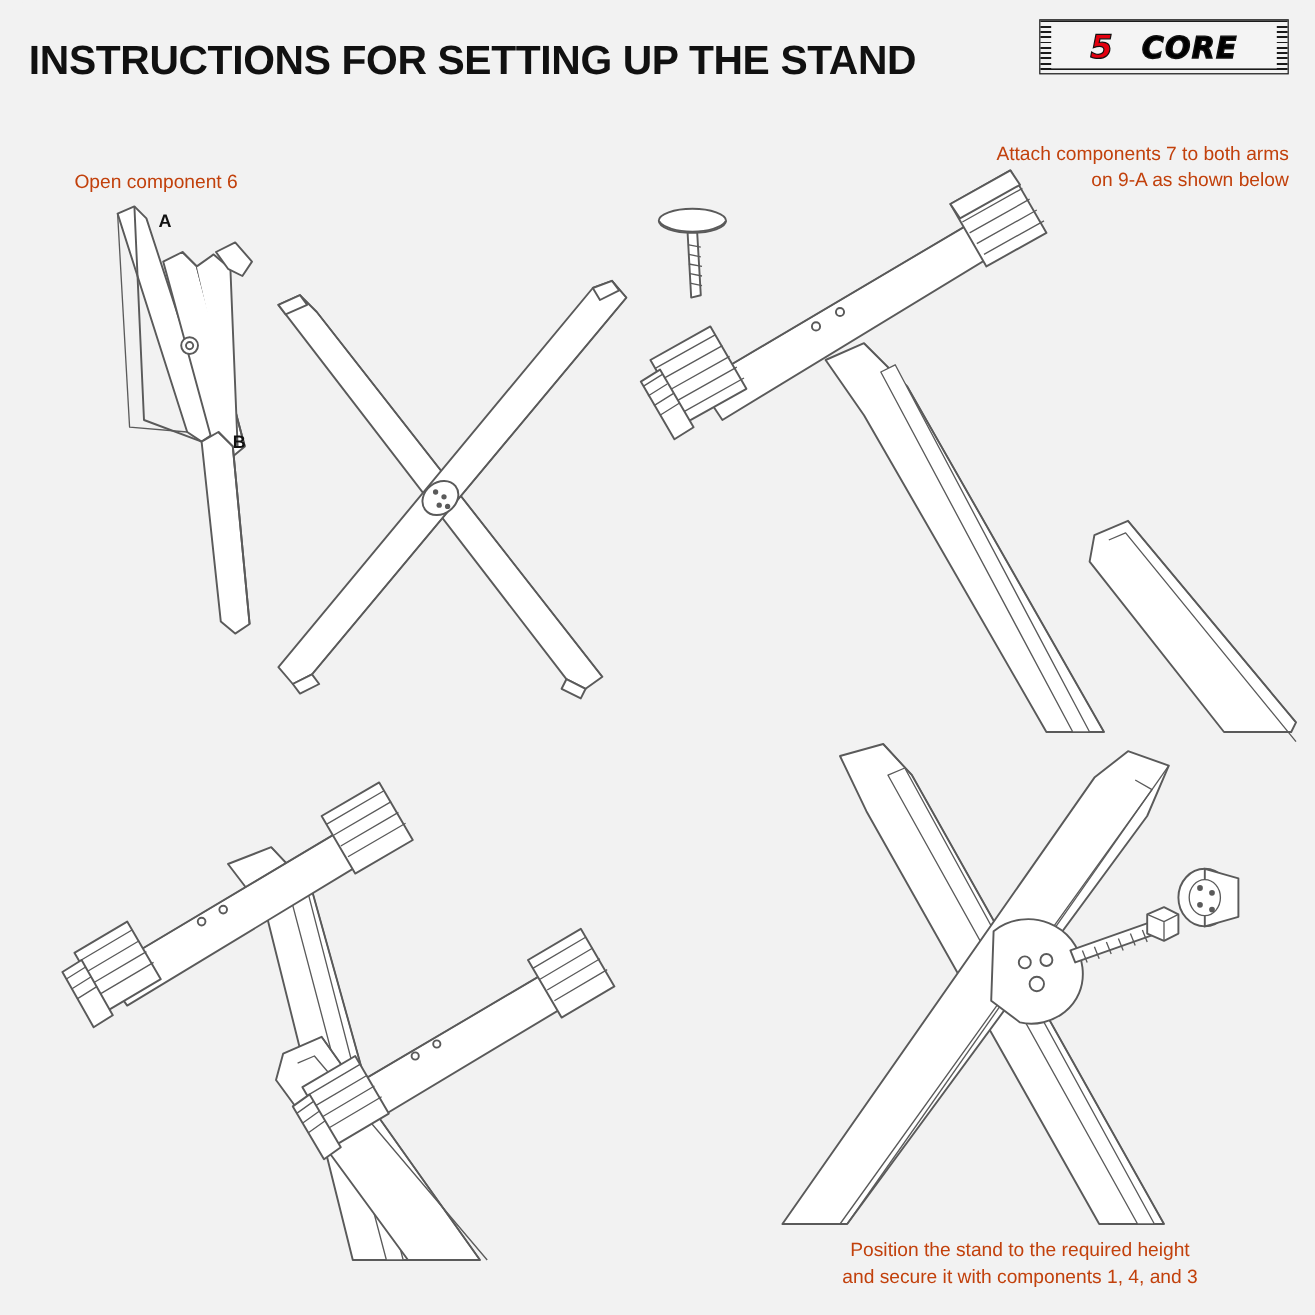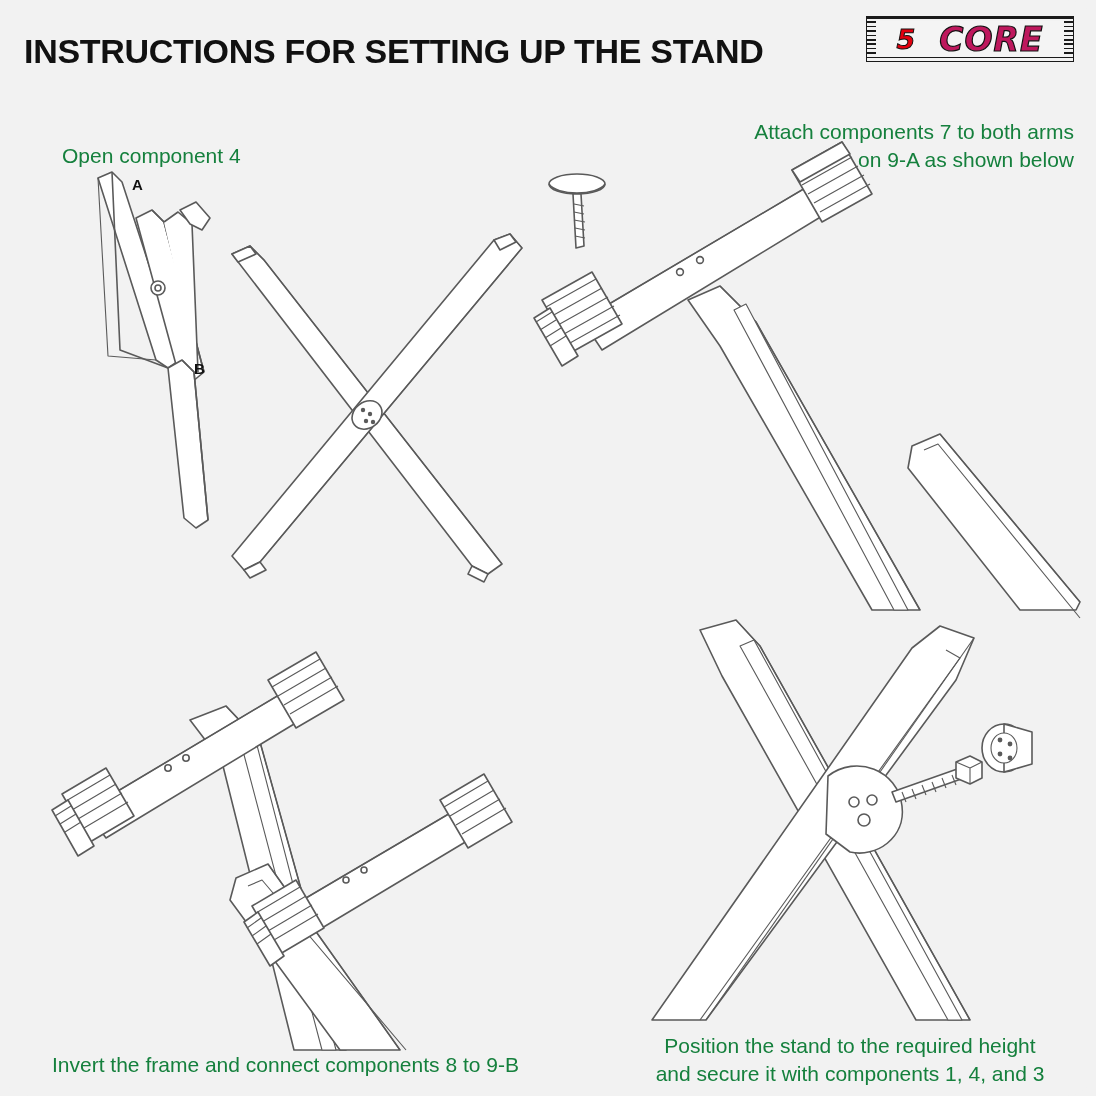--- a/index.html
+++ b/index.html
@@ -77,35 +77,35 @@
     font-family: "DejaVu Sans", sans-serif;
     font-size: 27px;
     font-weight: bold;
     font-style: italic;
     color: #e3000f;
     -webkit-text-stroke: 1px #111;
     line-height: 1;
   }
   .logo-core {
     font-family: "DejaVu Sans", sans-serif;
-    font-size: 33px;
+    font-size: 25px;
     font-weight: bold;
     font-style: italic;
     letter-spacing: 1px;
-    color: #be185d;
+    color: #000000;
     -webkit-text-stroke: 1.2px #111;
     line-height: 1;
     margin-left: 16px;
   }
 
   
   .caption {
     position: absolute;
-    font-size: 21px;
-    color: #15803d;
+    font-size: 16px;
+    color: #c2410c;
     line-height: 1.35;
     white-space: pre-line;
   }
   .cap-step1 { left: 62px;  top: 142px; }
   .cap-step2 { left: 638px; top: 118px; width: 436px; text-align: right; }
   .cap-step3 { left: 52px;  top: 1051px; }
   .cap-step4 { left: 640px; top: 1032px; width: 420px; text-align: center; }
 
   
   .fig { position: absolute; }
@@ -132,24 +132,23 @@
   <div class="title">INSTRUCTIONS FOR SETTING UP THE STAND</div>
 
   <div class="logo">
     <div class="logo-stripes"></div>
     <div class="logo-inner">
       <span class="logo-5">5</span>
       <span class="logo-core">CORE</span>
     </div>
   </div>
 
-  <div class="caption cap-step1">Open component 4</div>
+  <div class="caption cap-step1">Open component 6</div>
   <div class="caption cap-step2">Attach components 7 to both arms
 on 9-A as shown below</div>
-  <div class="caption cap-step3">Invert the frame and connect components 8 to 9-B</div>
   <div class="caption cap-step4">Position the stand to the required height
 and secure it with components 1, 4, and 3</div>
 
   <div class="fig fig1">
     <svg width="500" height="450" viewBox="0 0 500 450" fill="none" stroke="#5a5a5a" stroke-width="1.6" stroke-linejoin="round">
       <g>
 
         <path d="M38 18 L52 12 L62 22 L120 200 L108 208 L96 200 Z" fill="#ffffff"></path>
         <path d="M52 12 L60 190 L108 208" fill="none"></path>
         <path d="M38 18 L48 196 L96 200" fill="none" stroke-width="1.1"></path>

